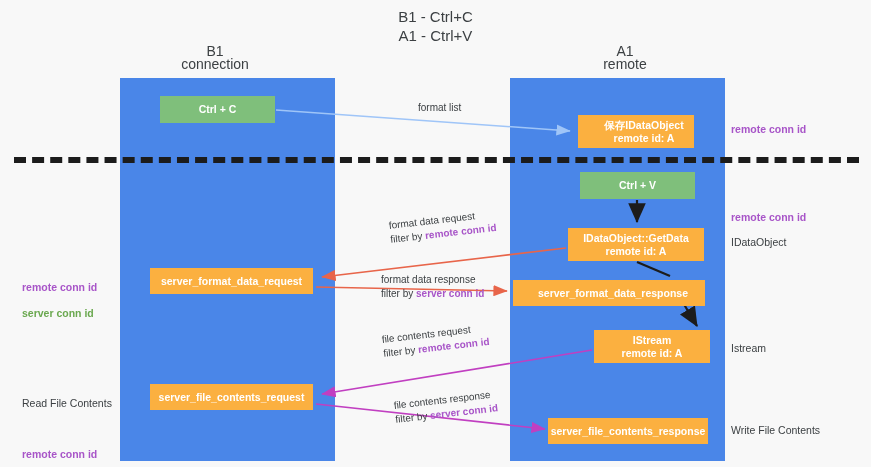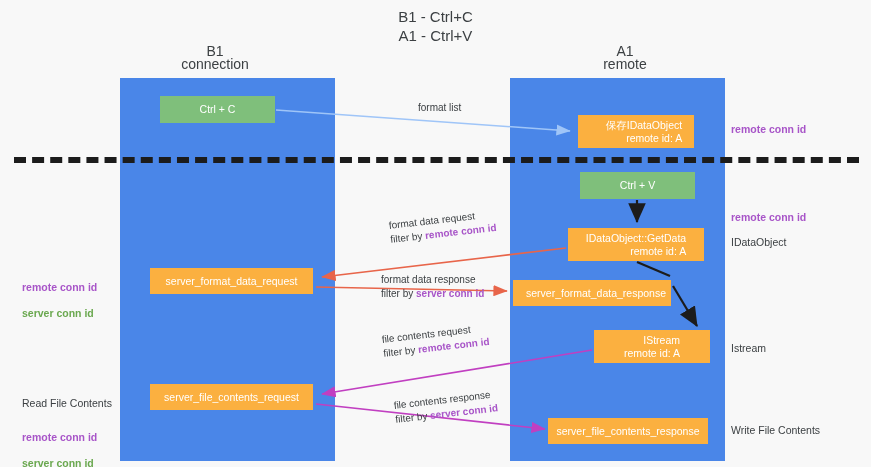--- a/index.html
+++ b/index.html
@@ -38,36 +38,37 @@
   #separator{
     left:14px;top:157px;width:845px;height:0;
     border-top:6px dashed #1c1c1c;
   }
 
   
   .node{
     box-sizing:border-box;
     display:flex;flex-direction:column;
     align-items:center;justify-content:center;
-    text-align:right;
+    text-align:center;
     color:#ffffff;
     font-size:10.5px;line-height:13px;
     padding:2px 4px;
     white-space:pre-line;
+    font-weight:bold;
   }
   .green{background:#7fbf7b;}
   .orange{background:#fbb040;}
 
   #n-ctrlc{left:160px;top:96px;width:115px;height:27px;}
   #n-ctrlv{left:580px;top:172px;width:115px;height:27px;}
   #n-idataobject{left:578px;top:115px;width:116px;height:33px;padding-left:20px;}
   #n-getdata{left:568px;top:228px;width:136px;height:33px;}
   #n-istream{left:594px;top:330px;width:116px;height:33px;}
   #n-sfdreq{left:150px;top:268px;width:163px;height:26px;}
-  #n-sfdres{left:513px;top:280px;width:158px;height:26px;padding-left:12px;}
+  #n-sfdres{left:513px;top:280px;width:192px;height:26px;padding-left:12px;}
   #n-sfcreq{left:150px;top:384px;width:163px;height:26px;}
   #n-sfcres{left:548px;top:418px;width:160px;height:26px;}
 
   
   .side{font-size:10.5px;line-height:13px;white-space:pre-line;}
   .purple{color:#a855c8;font-weight:bold;}
   .green-t{color:#6aa84f;font-weight:bold;}
   .dark{color:#3c4043;}
 
   #a-rconn-1{left:731px;top:123px;}
@@ -194,18 +195,18 @@
   <div class="abs side dark" id="a-dataobject">IDataObject</div>
   <div class="abs side dark" id="a-istream">Istream</div>
   <div class="abs side dark" id="a-writefile">Write File Contents</div>
 
   <div class="abs side" id="a-left-mid">
     <div class="purple">remote conn id</div>
     <div class="green-t">server conn id</div>
   </div>
 
   <div class="abs side" id="a-left-low">
-    <div class="dark" style="margin-bottom:8px;">Read File Contents</div>
+    <div class="dark" style="margin-bottom:25px;">Read File Contents</div>
     <div class="purple">remote conn id</div>
     <div class="green-t">server conn id</div>
   </div>
 
 </div>
 
 </body></html>

